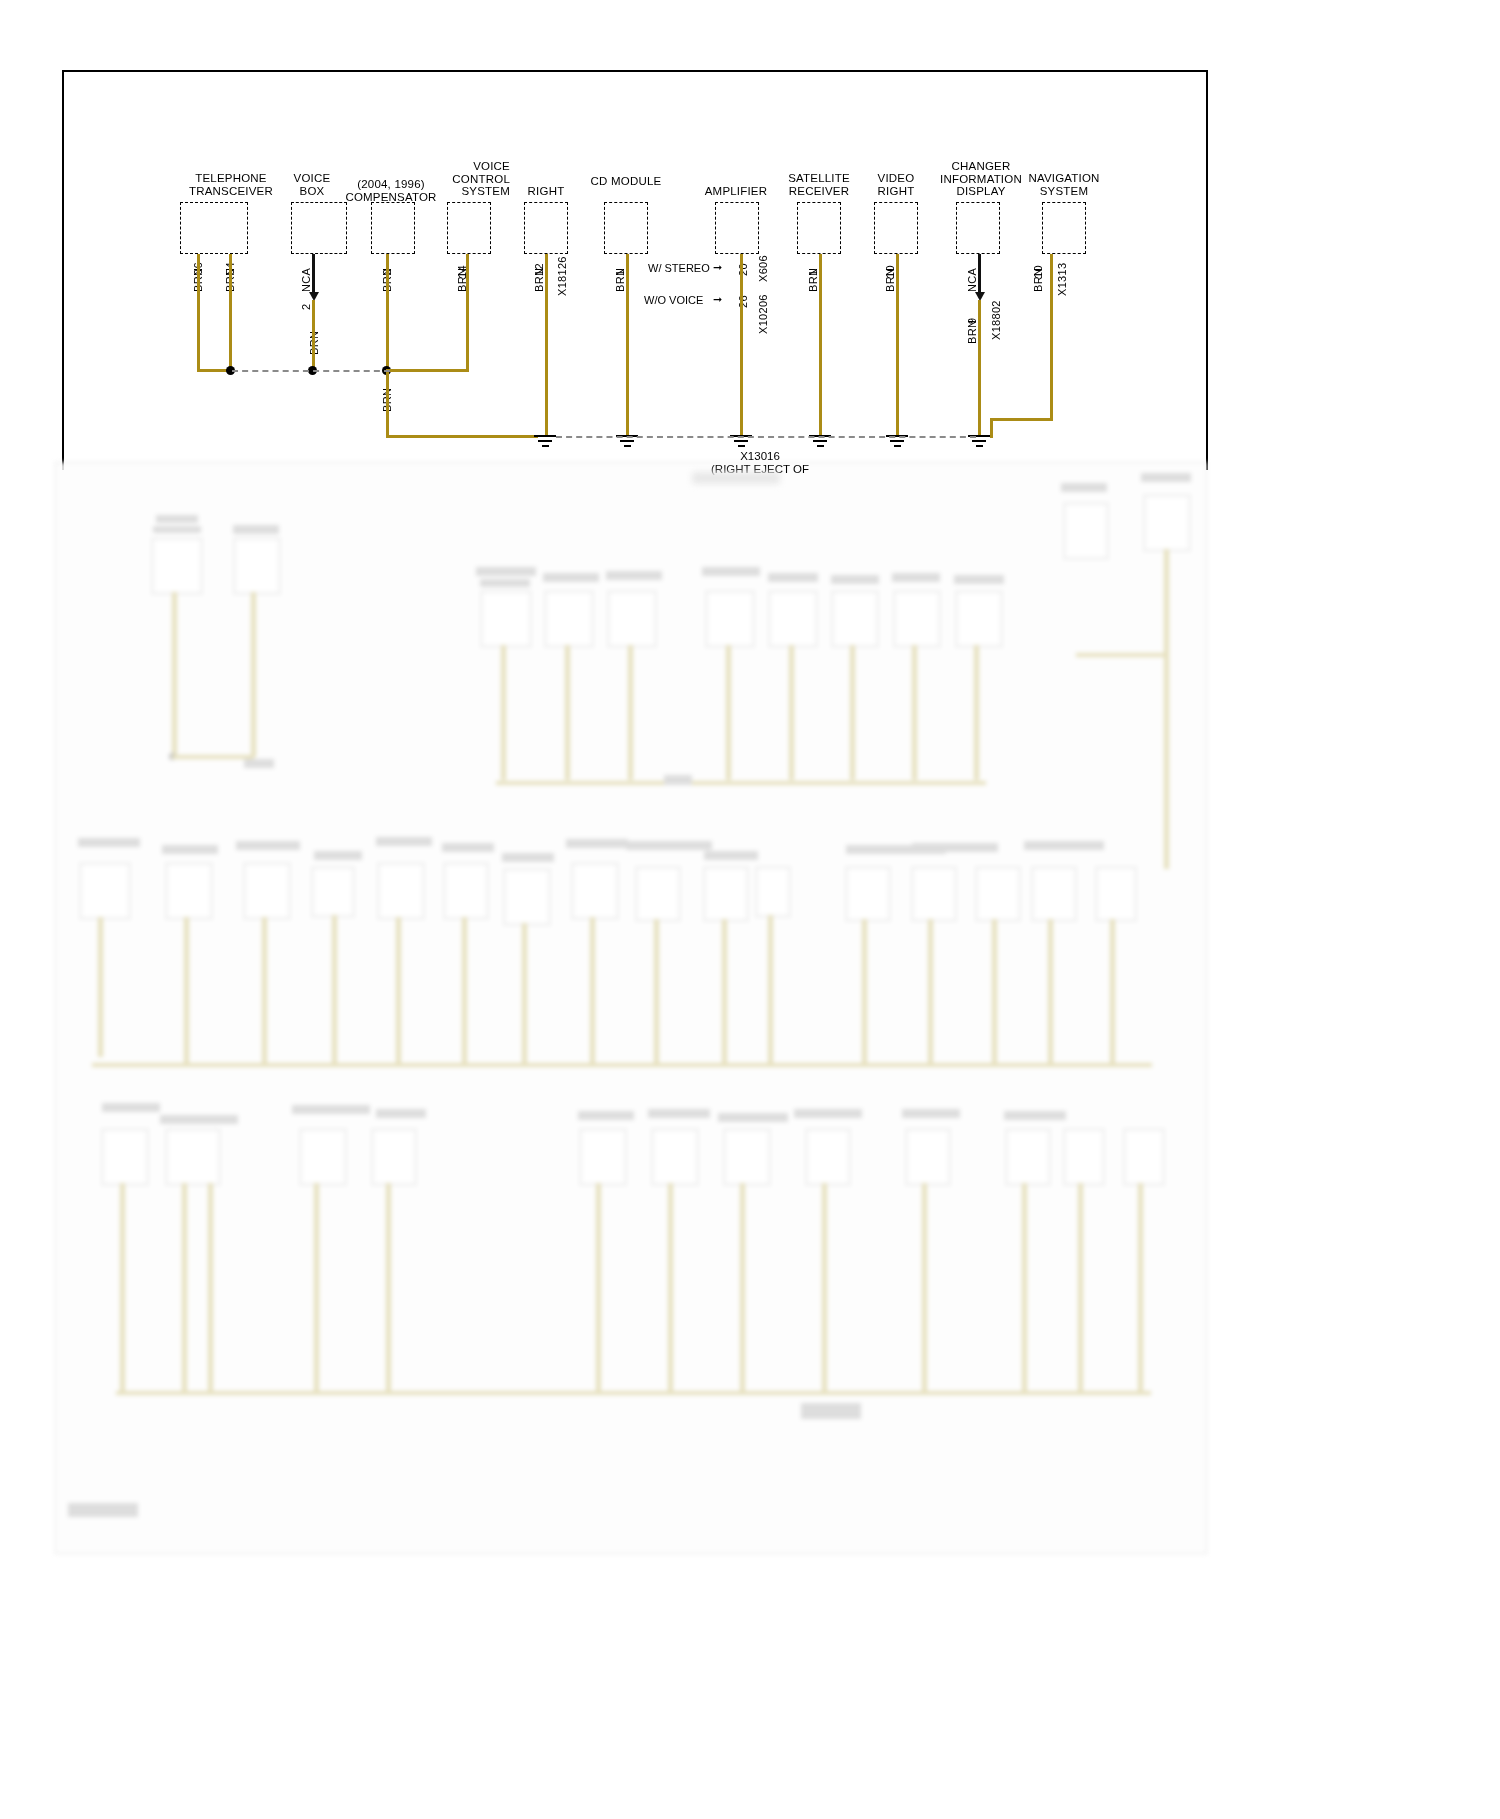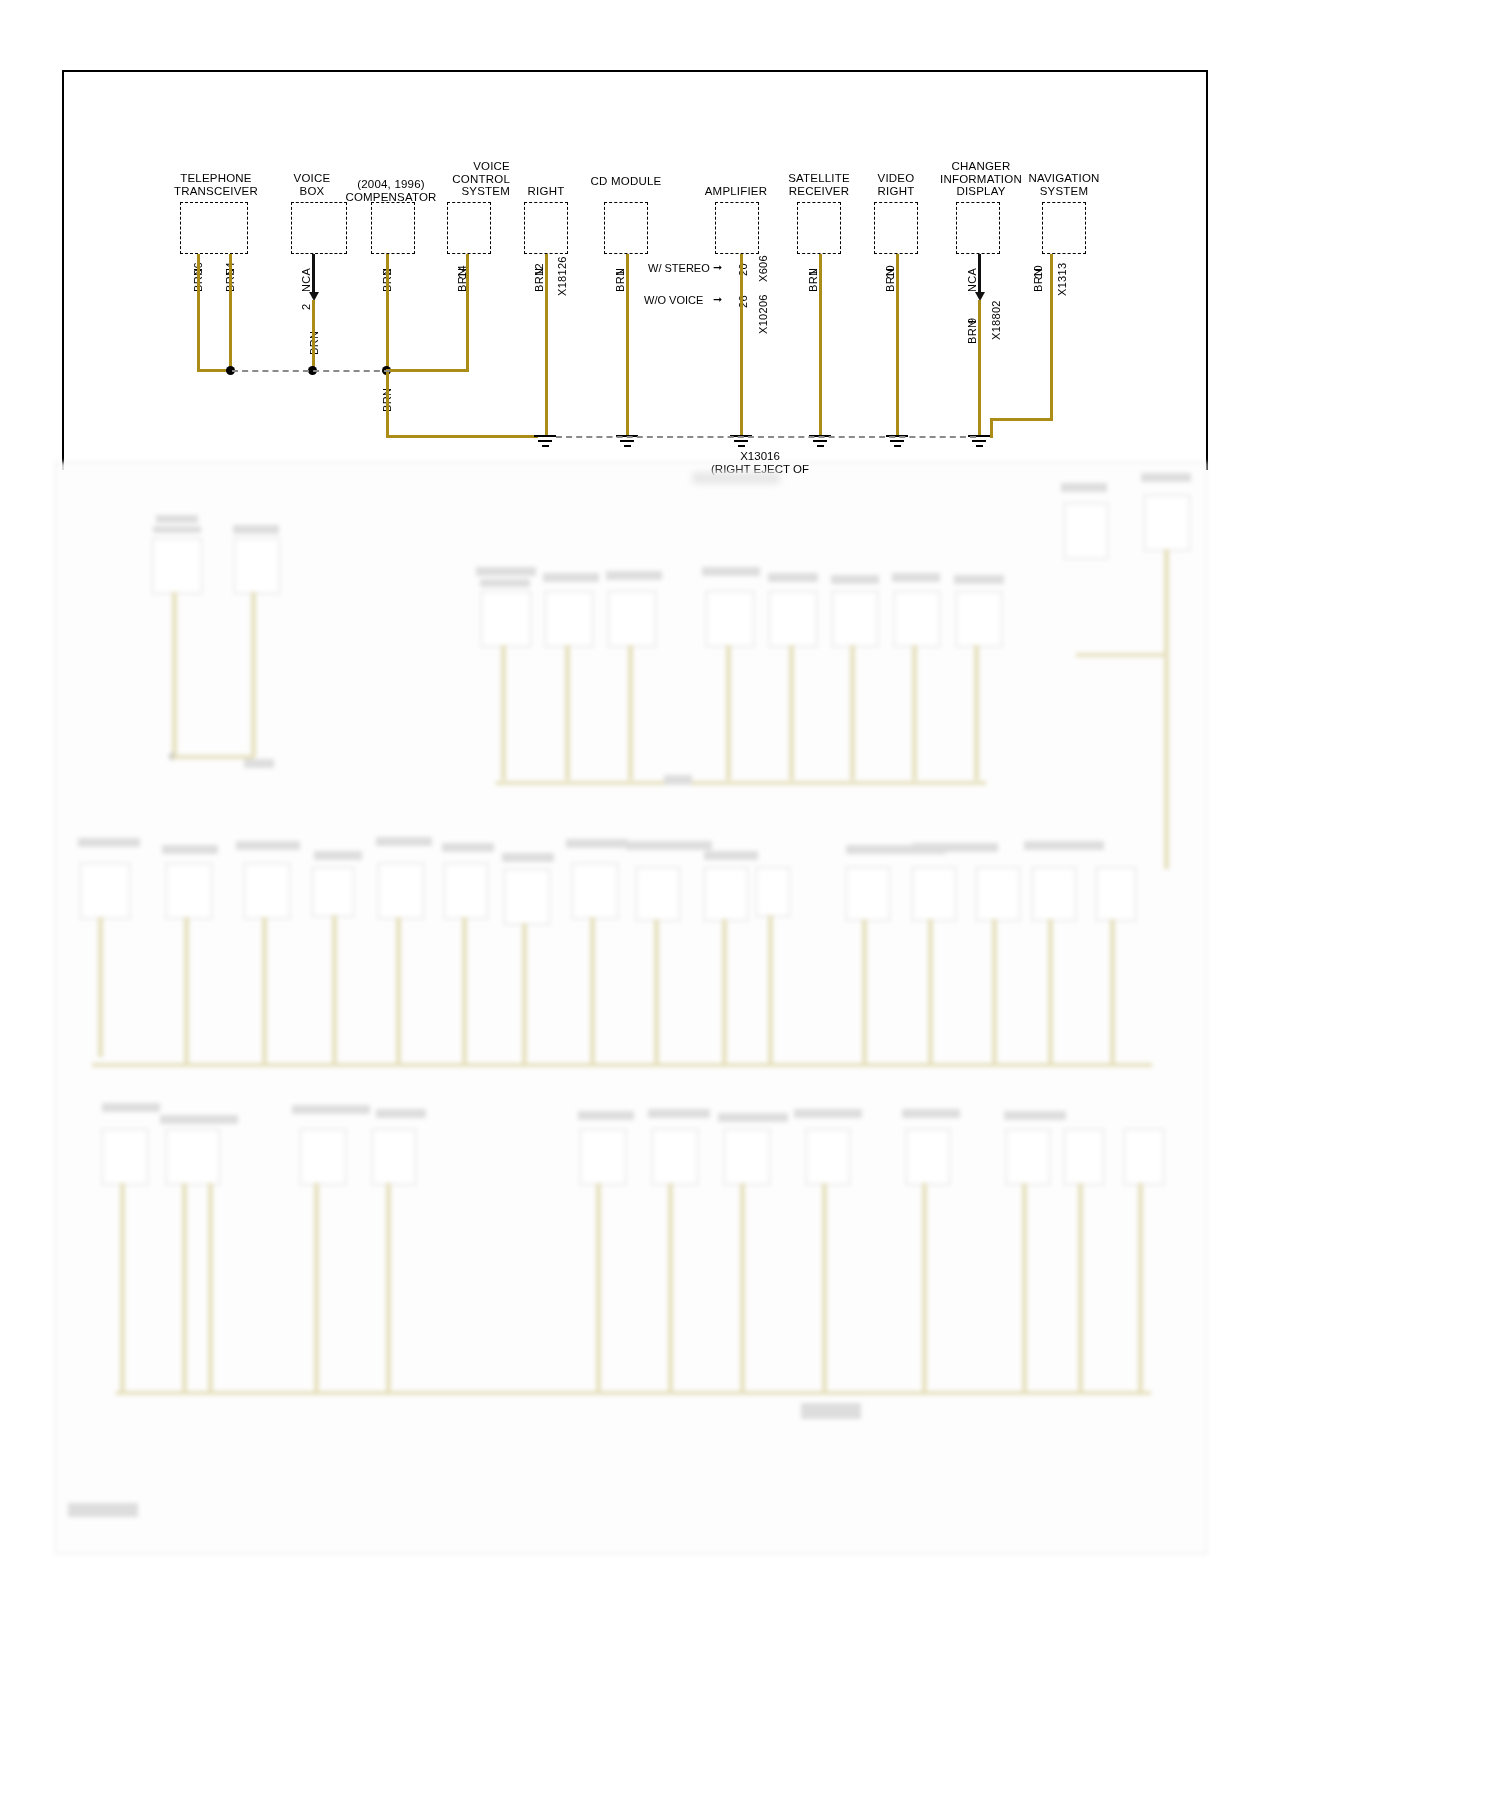--- a/index.html
+++ b/index.html
@@ -191,21 +191,21 @@
     <div class="g-box" style="left:1008px;top:666px;width:38px;height:54px;"></div>
     <div class="g-wire v" style="left:1022px;top:720px;height:210px;"></div>
     <div class="g-box" style="left:1068px;top:666px;width:38px;height:54px;"></div>
     <div class="g-wire v" style="left:1082px;top:720px;height:210px;"></div>
     <div class="g-wire h" style="left:60px;top:928px;width:1035px;"></div>
     <div class="g-hdr" style="left:745px;top:940px;width:60px;height:16px;"></div>
     <div class="g-hdr" style="left:12px;top:1040px;width:70px;height:14px;"></div>
   </div>
 
   <div class="comp">
-    <div class="title" style="left:161px;top:172px;width:110px;">TELEPHONE
+    <div class="title" style="left:176px;top:172px;width:110px;">TELEPHONE
 TRANSCEIVER</div>
     <div class="box" style="left:180px;top:202px;width:68px;height:52px;"></div>
   </div>
   <div class="vlabel" style="left:192px;top:292px;">BRN</div>
   <div class="vlabel" style="left:192px;top:275px;">36</div>
   <div class="vlabel" style="left:224px;top:292px;">BRN</div>
   <div class="vlabel" style="left:224px;top:275px;">54</div>
   <div class="wire v" style="left:197px;top:254px;height:116px;"></div>
   <div class="wire v" style="left:229px;top:254px;height:116px;"></div>
   <div class="wire h" style="left:197px;top:369px;width:35px;"></div>

